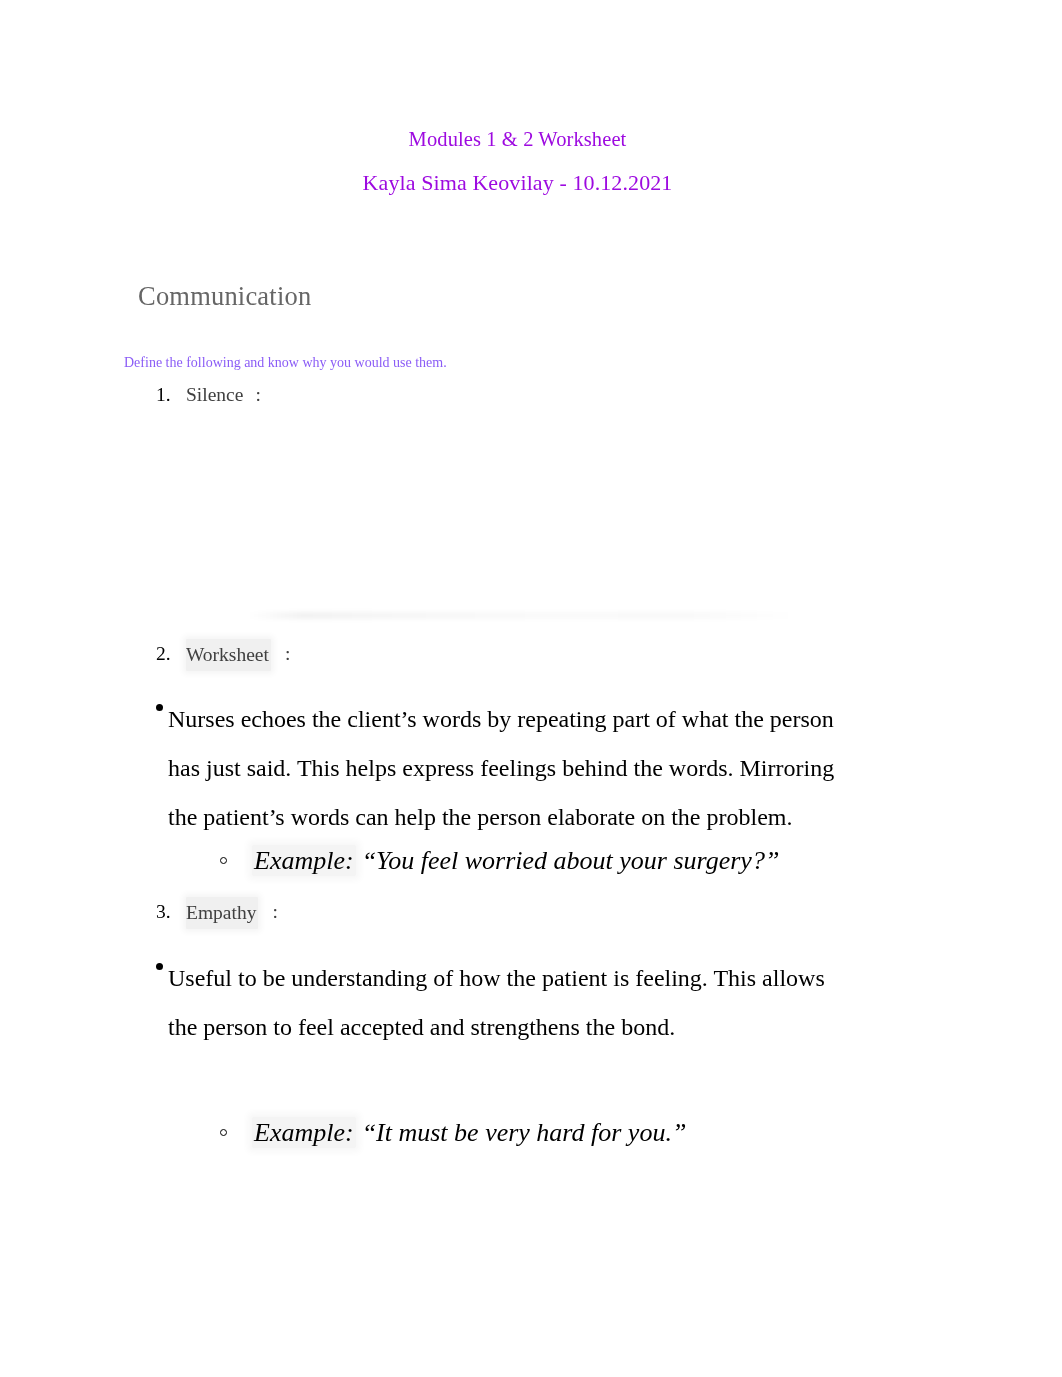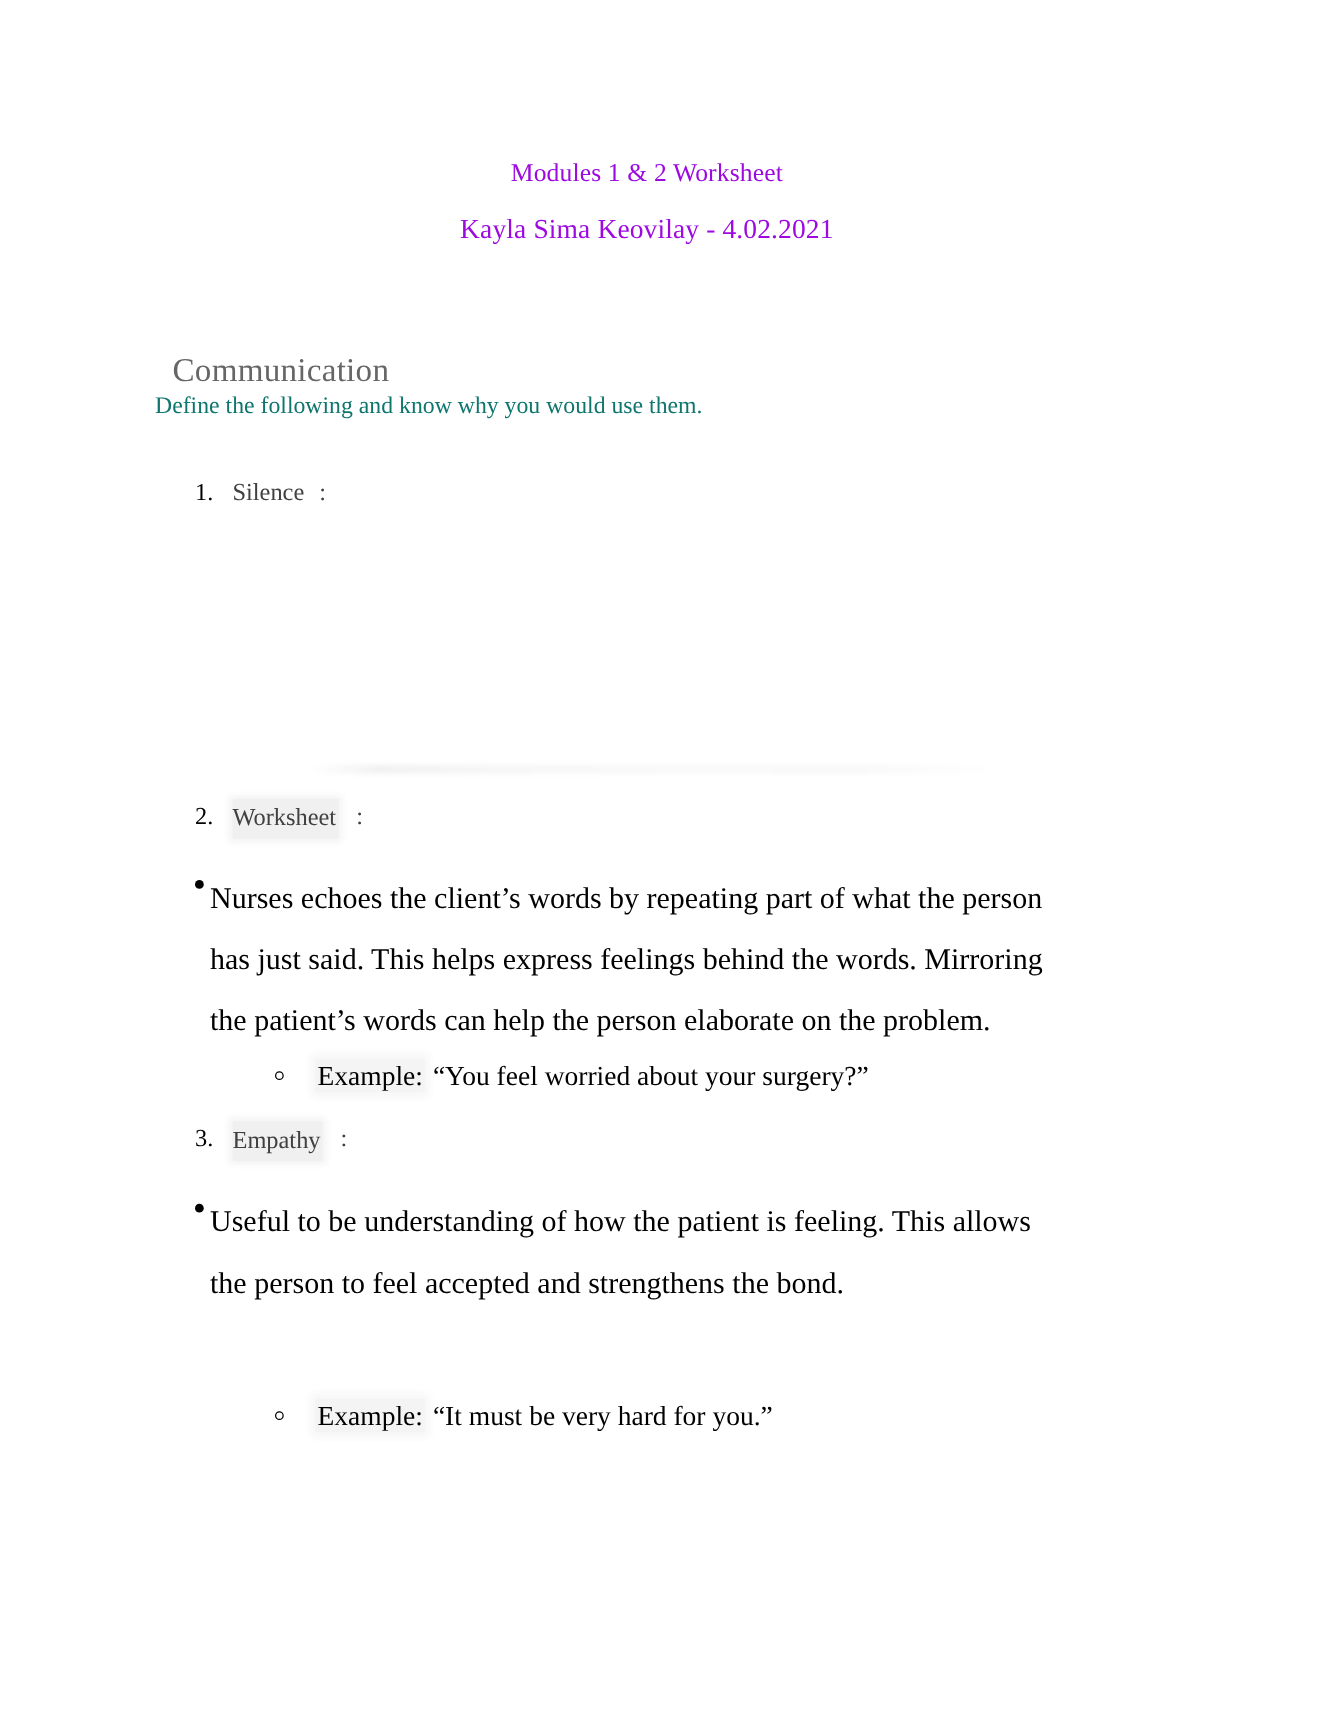--- a/index.html
+++ b/index.html
@@ -52,24 +52,24 @@
     color: #666666;
     margin: 16px;
     line-height: 34px;
     letter-spacing: 0.2px;
   }
 
   
   .intro-line {
     position: absolute;
     left: 124px;
-    top: 310px;
-    font-size: 19px;
-    line-height: 30px;
-    color: #0f766e;
+    top: 348px;
+    font-size: 14px;
+    line-height: 30px;
+    color: #8b5cf6;
   }
 
   
   .row {
     position: absolute;
     display: flex;
     align-items: flex-start;
   }
   .marker {
     flex: 0 0 auto;
@@ -137,23 +137,24 @@
     top: 11px;
     width: 7px;
     height: 7px;
     border-radius: 50%;
     border: 1.3px solid #000000;
     box-sizing: border-box;
     background: transparent;
   }
   .subbullet-row .stext {
     margin-left: 32px;
-    font-size: 22px;
-    line-height: 30px;
-    color: #000000;
+    font-size: 26px;
+    line-height: 30px;
+    color: #000000;
+    font-style: italic;
   }
 
   
   .smudge {
     position: absolute;
     left: 248px;
     top: 612px;
     width: 548px;
     height: 7px;
     background: linear-gradient(to right,
@@ -167,21 +168,21 @@
     pointer-events: none;
   }
 </style>
 </head>
 <body>
 
 <div class="page">
 
   <div class="title-block">
     <div class="doc-title">Modules 1 &amp; 2 Worksheet</div>
-    <div class="doc-subtitle">Kayla Sima Keovilay - 4.02.2021</div>
+    <div class="doc-subtitle">Kayla Sima Keovilay - 10.12.2021</div>
   </div>
 
   <h1 class="section-heading">Communication</h1>
 
   <div class="intro-line">Define the following and know why you would use them.</div>
 
   <div class="row num-row" style="left:156px; top:380px;">
     <span class="marker">1.</span>
     <span class="row-text">Silence</span>
     <span class="row-text" style="padding-left:12px;">:</span>

